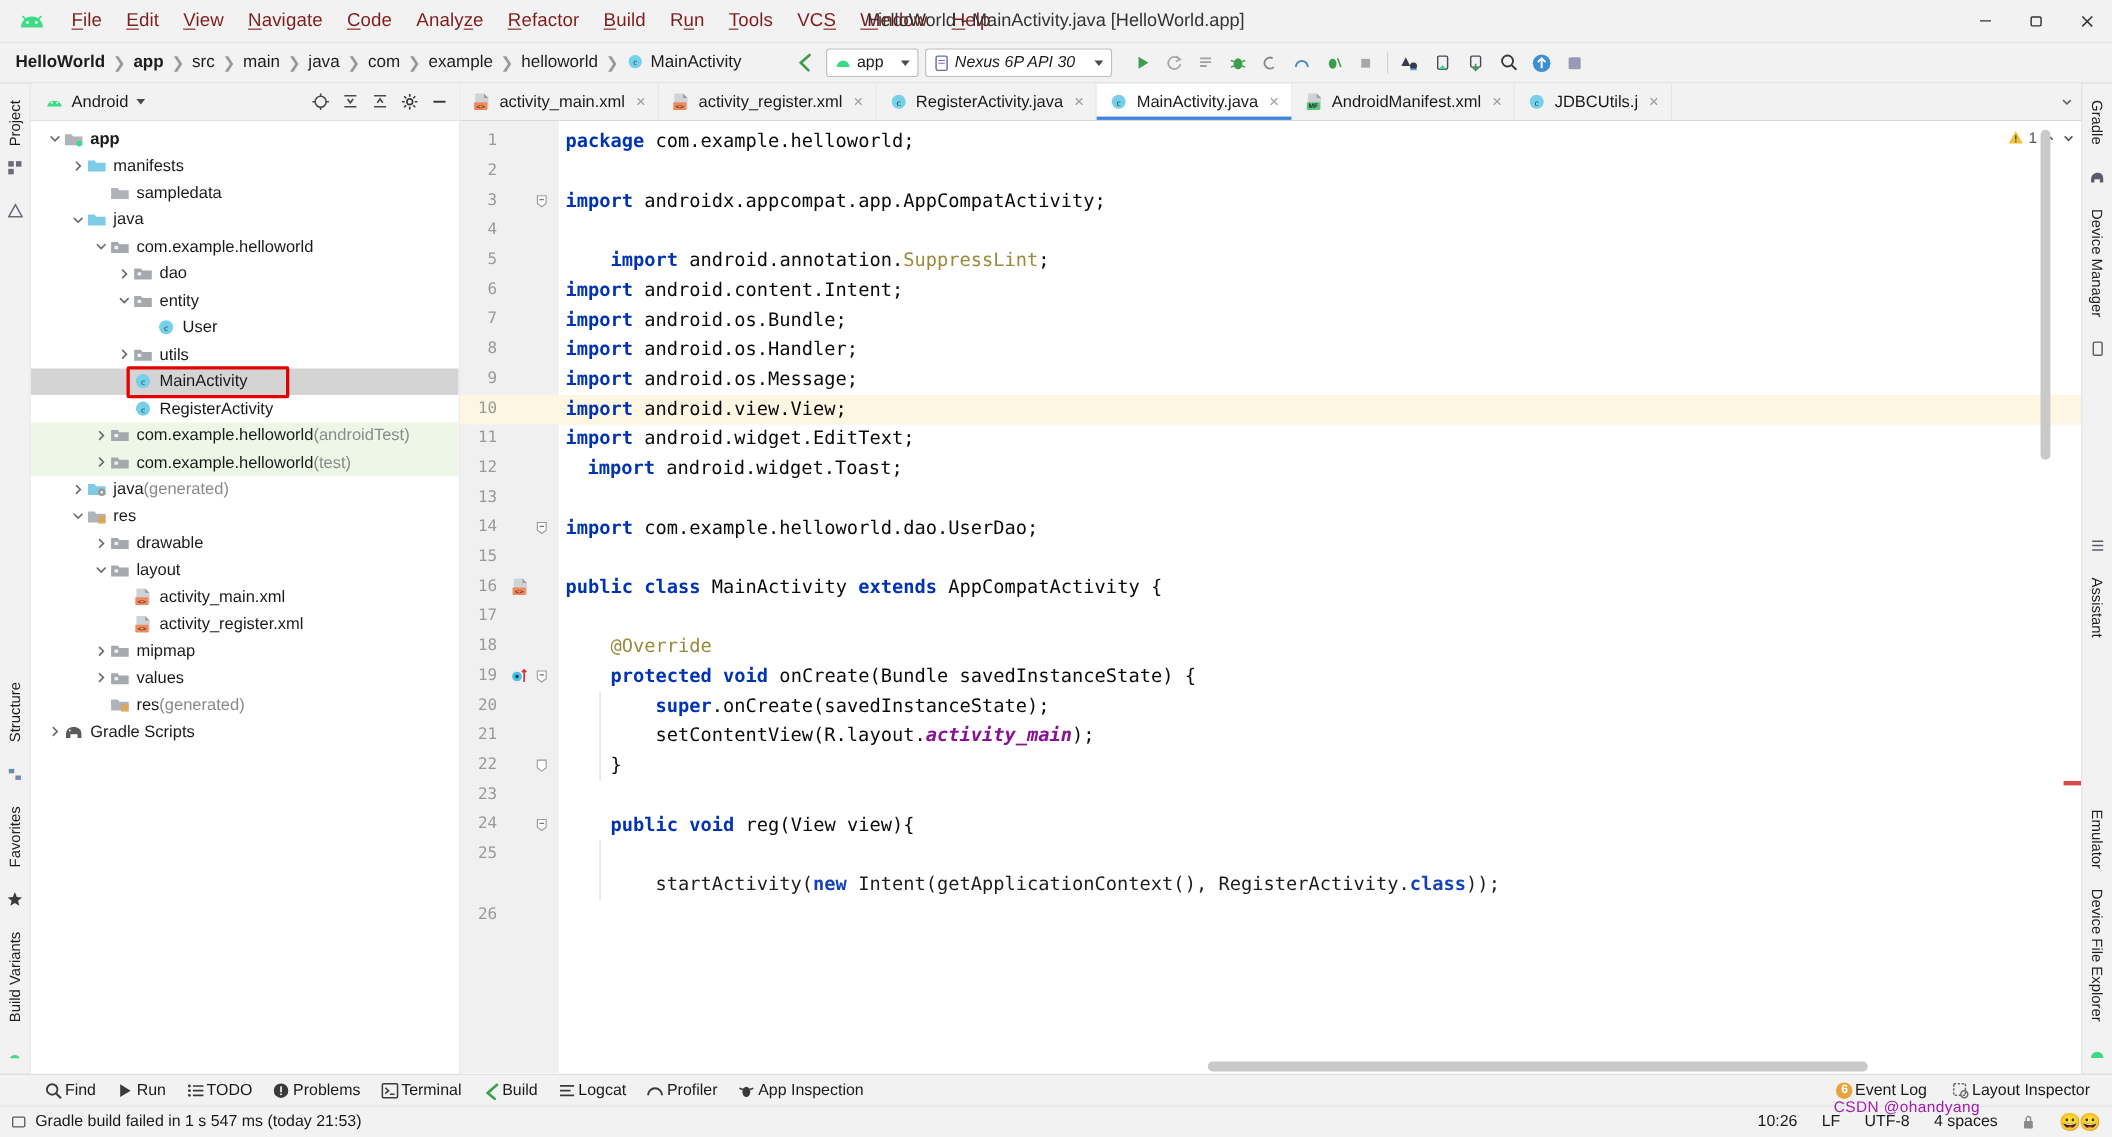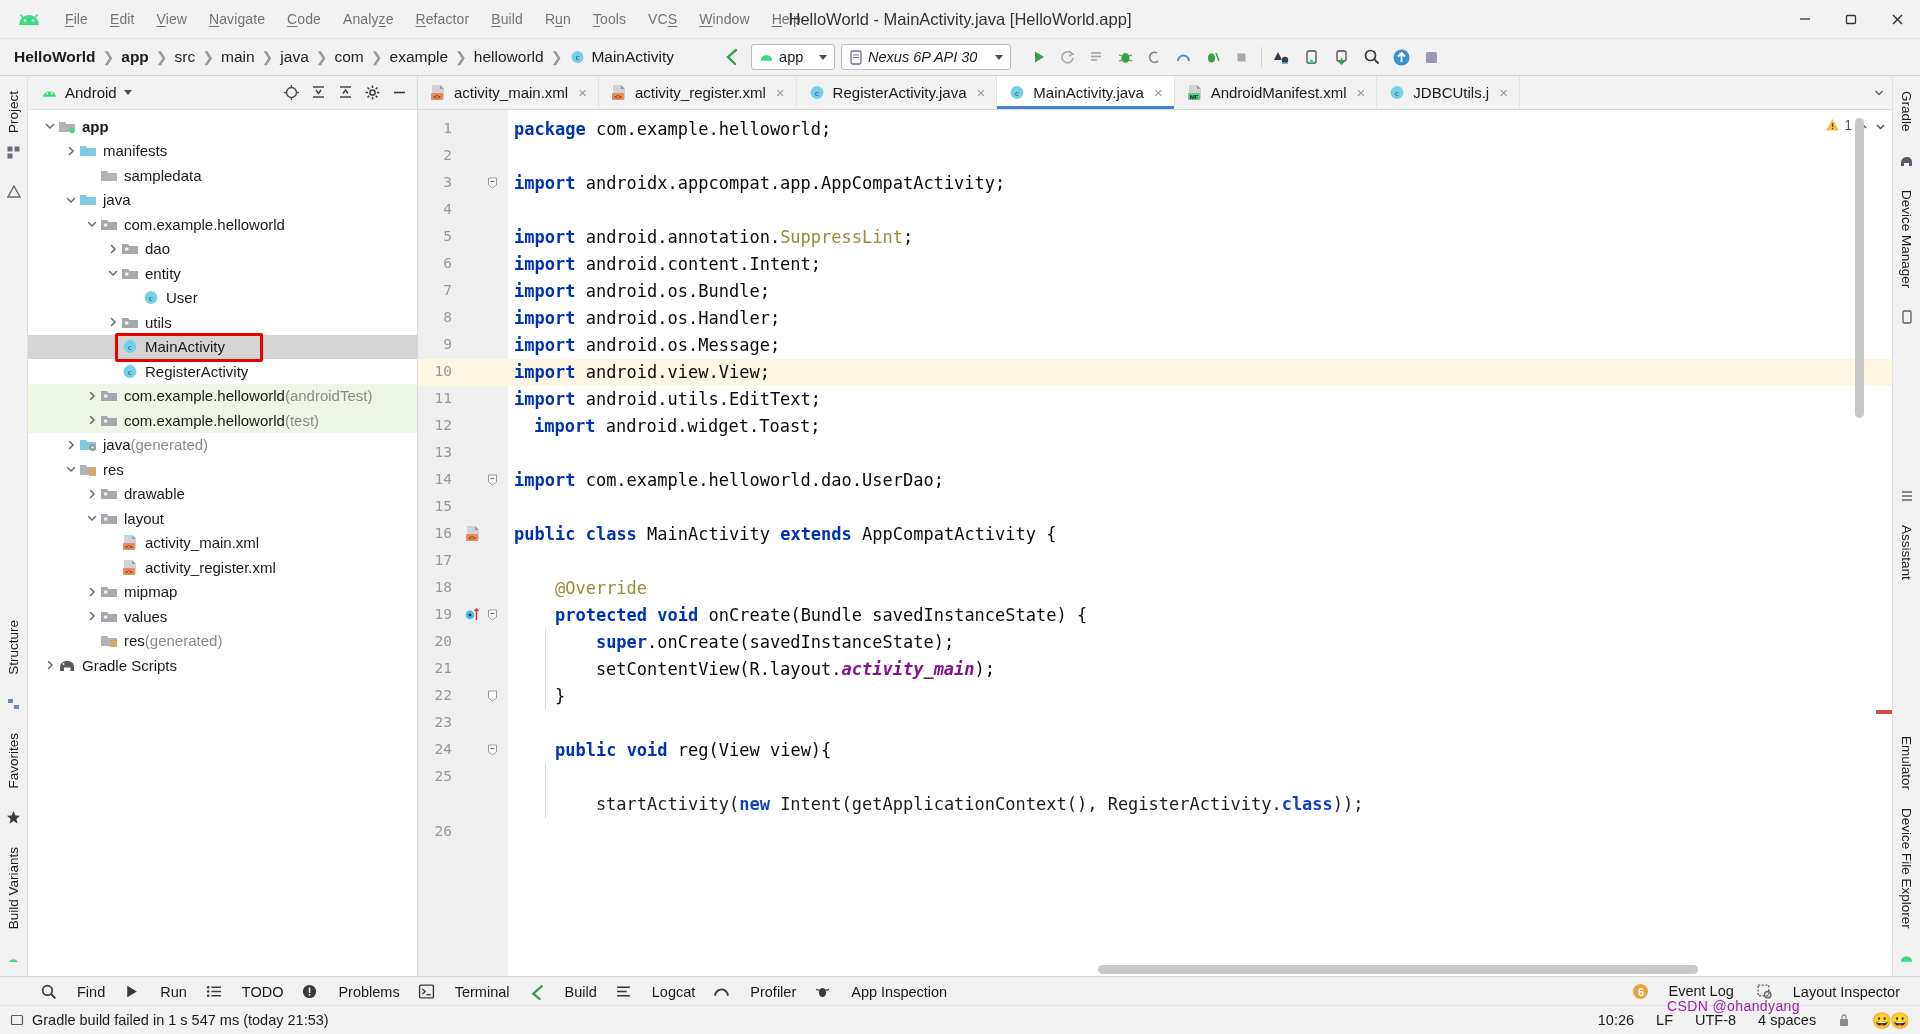--- a/index.html
+++ b/index.html
@@ -10,21 +10,21 @@
   }
   #app { width:1920px; height:1034px; display:flex; flex-direction:column; background:#f2f2f2; }
 
   
   .menubar {
     height:39px; display:flex; align-items:center; background:#f2f2f2;
     border-bottom:1px solid #e3e3e3; position:relative; flex:0 0 39px;
   }
   .android-logo { width:30px; height:22px; margin:0 10px 0 14px; display:flex; align-items:center; justify-content:center; }
   .menu-item {
-    font-size:14px; padding:3px 11px; color:#737373; white-space:nowrap; cursor:default;
+    font-size:17px; padding:3px 11px; color:#7f1d1d; white-space:nowrap; cursor:default;
     letter-spacing:0.1px;
   }
   .menu-item u { text-decoration:underline; text-underline-offset:2px; }
   .win-title {
     position:absolute; left:0; right:0; text-align:center; font-size:16.5px;
     color:#333; pointer-events:none;
   }
   .win-ctl { margin-left:auto; display:flex; align-items:center; z-index:2; }
   .win-btn { width:46px; height:38px; display:flex; align-items:center; justify-content:center; color:#444; }
   .win-btn svg { display:block; }
@@ -119,21 +119,21 @@
     position:absolute; bottom:2px; height:9px; background:#c9c9c9; border-radius:5px;
   }
   .warncount { position:absolute; top:7px; right:40px; display:flex; align-items:center; gap:4px; font-size:14px; color:#555; }
   .chev { position:absolute; top:9px; width:14px;height:14px; }
 
   
   .toolwin {
     height:29px; flex:0 0 29px; display:flex; align-items:center; background:#f2f2f2;
     border-top:1px solid #d9d9d9; padding-left:36px; gap:0;
   }
-  .twitem { display:flex; align-items:flex-end; gap:20px; font-size:14.5px; padding:0 14px 0 4px; color:#1a1a1a; white-space:nowrap; }
+  .twitem { display:flex; align-items:center; gap:2px; font-size:14.5px; padding:0 14px 0 4px; color:#1a1a1a; white-space:nowrap; }
   .tw-ico { width:17px; height:17px; display:flex;align-items:center;justify-content:center; }
   .badge {
     background:#e8a33d; color:#fff; font-size:11px; font-weight:bold; border-radius:50%;
     width:15px; height:15px; display:flex; align-items:center; justify-content:center;
   }
   .statusbar {
     height:29px; flex:0 0 29px; display:flex; align-items:center; background:#f2f2f2;
     border-top:1px solid #e1e1e1; padding:0 12px 0 10px; font-size:14.5px; color:#1a1a1a;
   }
   .sb-right { margin-left:auto; display:flex; align-items:center; gap:22px; }
@@ -852,28 +852,28 @@
                 <line x1="4.5" y1="5.5" x2="8.5" y2="5.5" stroke="#777" stroke-width="1.2"></line>
               </svg></div>
             <div class="gutter-num" style="top: 658px;">25</div>
             <div class="gutter-num" style="top: 713px;">26</div>
           </div>
         <div class="code" id="code">
             <div class="cline" style="top: 6px;"><span class="kw">package</span><span> com.example.helloworld;</span></div>
             <div class="cline" style="top: 33px;"></div>
             <div class="cline" style="top: 60px;"><span class="kw">import</span><span> androidx.appcompat.app.AppCompatActivity;</span></div>
             <div class="cline" style="top: 87px;"></div>
-            <div class="cline" style="top: 114px;"><span class="kw">import</span><span> android.annotation.</span><span class="anno">SuppressLint</span><span>;</span></div>
+            <div class="cline" style="top: 114px; margin-left: 41px;"><span class="kw">import</span><span> android.annotation.</span><span class="anno">SuppressLint</span><span>;</span></div>
             <div class="cline" style="top: 141px;"><span class="kw">import</span><span> android.content.Intent;</span></div>
             <div class="cline" style="top: 168px;"><span class="kw">import</span><span> android.os.Bundle;</span></div>
             <div class="cline" style="top: 195px;"><span class="kw">import</span><span> android.os.Handler;</span></div>
             <div class="cline" style="top: 222px;"><span class="kw">import</span><span> android.os.Message;</span></div>
             <div class="hl-row" style="top: 249px;"></div>
             <div class="cline" style="top: 249px;"><span class="kw">import</span><span> android.view.View;</span></div>
-            <div class="cline" style="top: 276px;"><span class="kw">import</span><span> android.utils.EditText;</span></div>
+            <div class="cline" style="top: 276px;"><span class="kw">import</span><span> android.widget.EditText;</span></div>
             <div class="cline" style="top: 303px; margin-left: 20px;"><span class="kw">import</span><span> android.widget.Toast;</span></div>
             <div class="cline" style="top: 330px;"></div>
             <div class="cline" style="top: 357px;"><span class="kw">import</span><span> com.example.helloworld.dao.UserDao;</span></div>
             <div class="cline" style="top: 384px;"></div>
             <div class="cline" style="top: 411px;"><span class="kw">public</span><span> </span><span class="kw">class</span><span> MainActivity </span><span class="kw">extends</span><span> AppCompatActivity {</span></div>
             <div class="cline" style="top: 438px;"></div>
             <div class="cline" style="top: 465px;"><span>    </span><span class="anno">@Override</span></div>
             <div class="cline" style="top: 492px;"><span>    </span><span class="kw">protected</span><span> </span><span class="kw">void</span><span> onCreate(Bundle savedInstanceState) {</span></div>
             <div class="cline" style="top: 519px;"><span>        </span><span class="kw">super</span><span>.onCreate(savedInstanceState);</span></div>
             <div class="cline" style="top: 546px;"><span>        setContentView(R.layout.</span><span class="field">activity_main</span><span>);</span></div>

